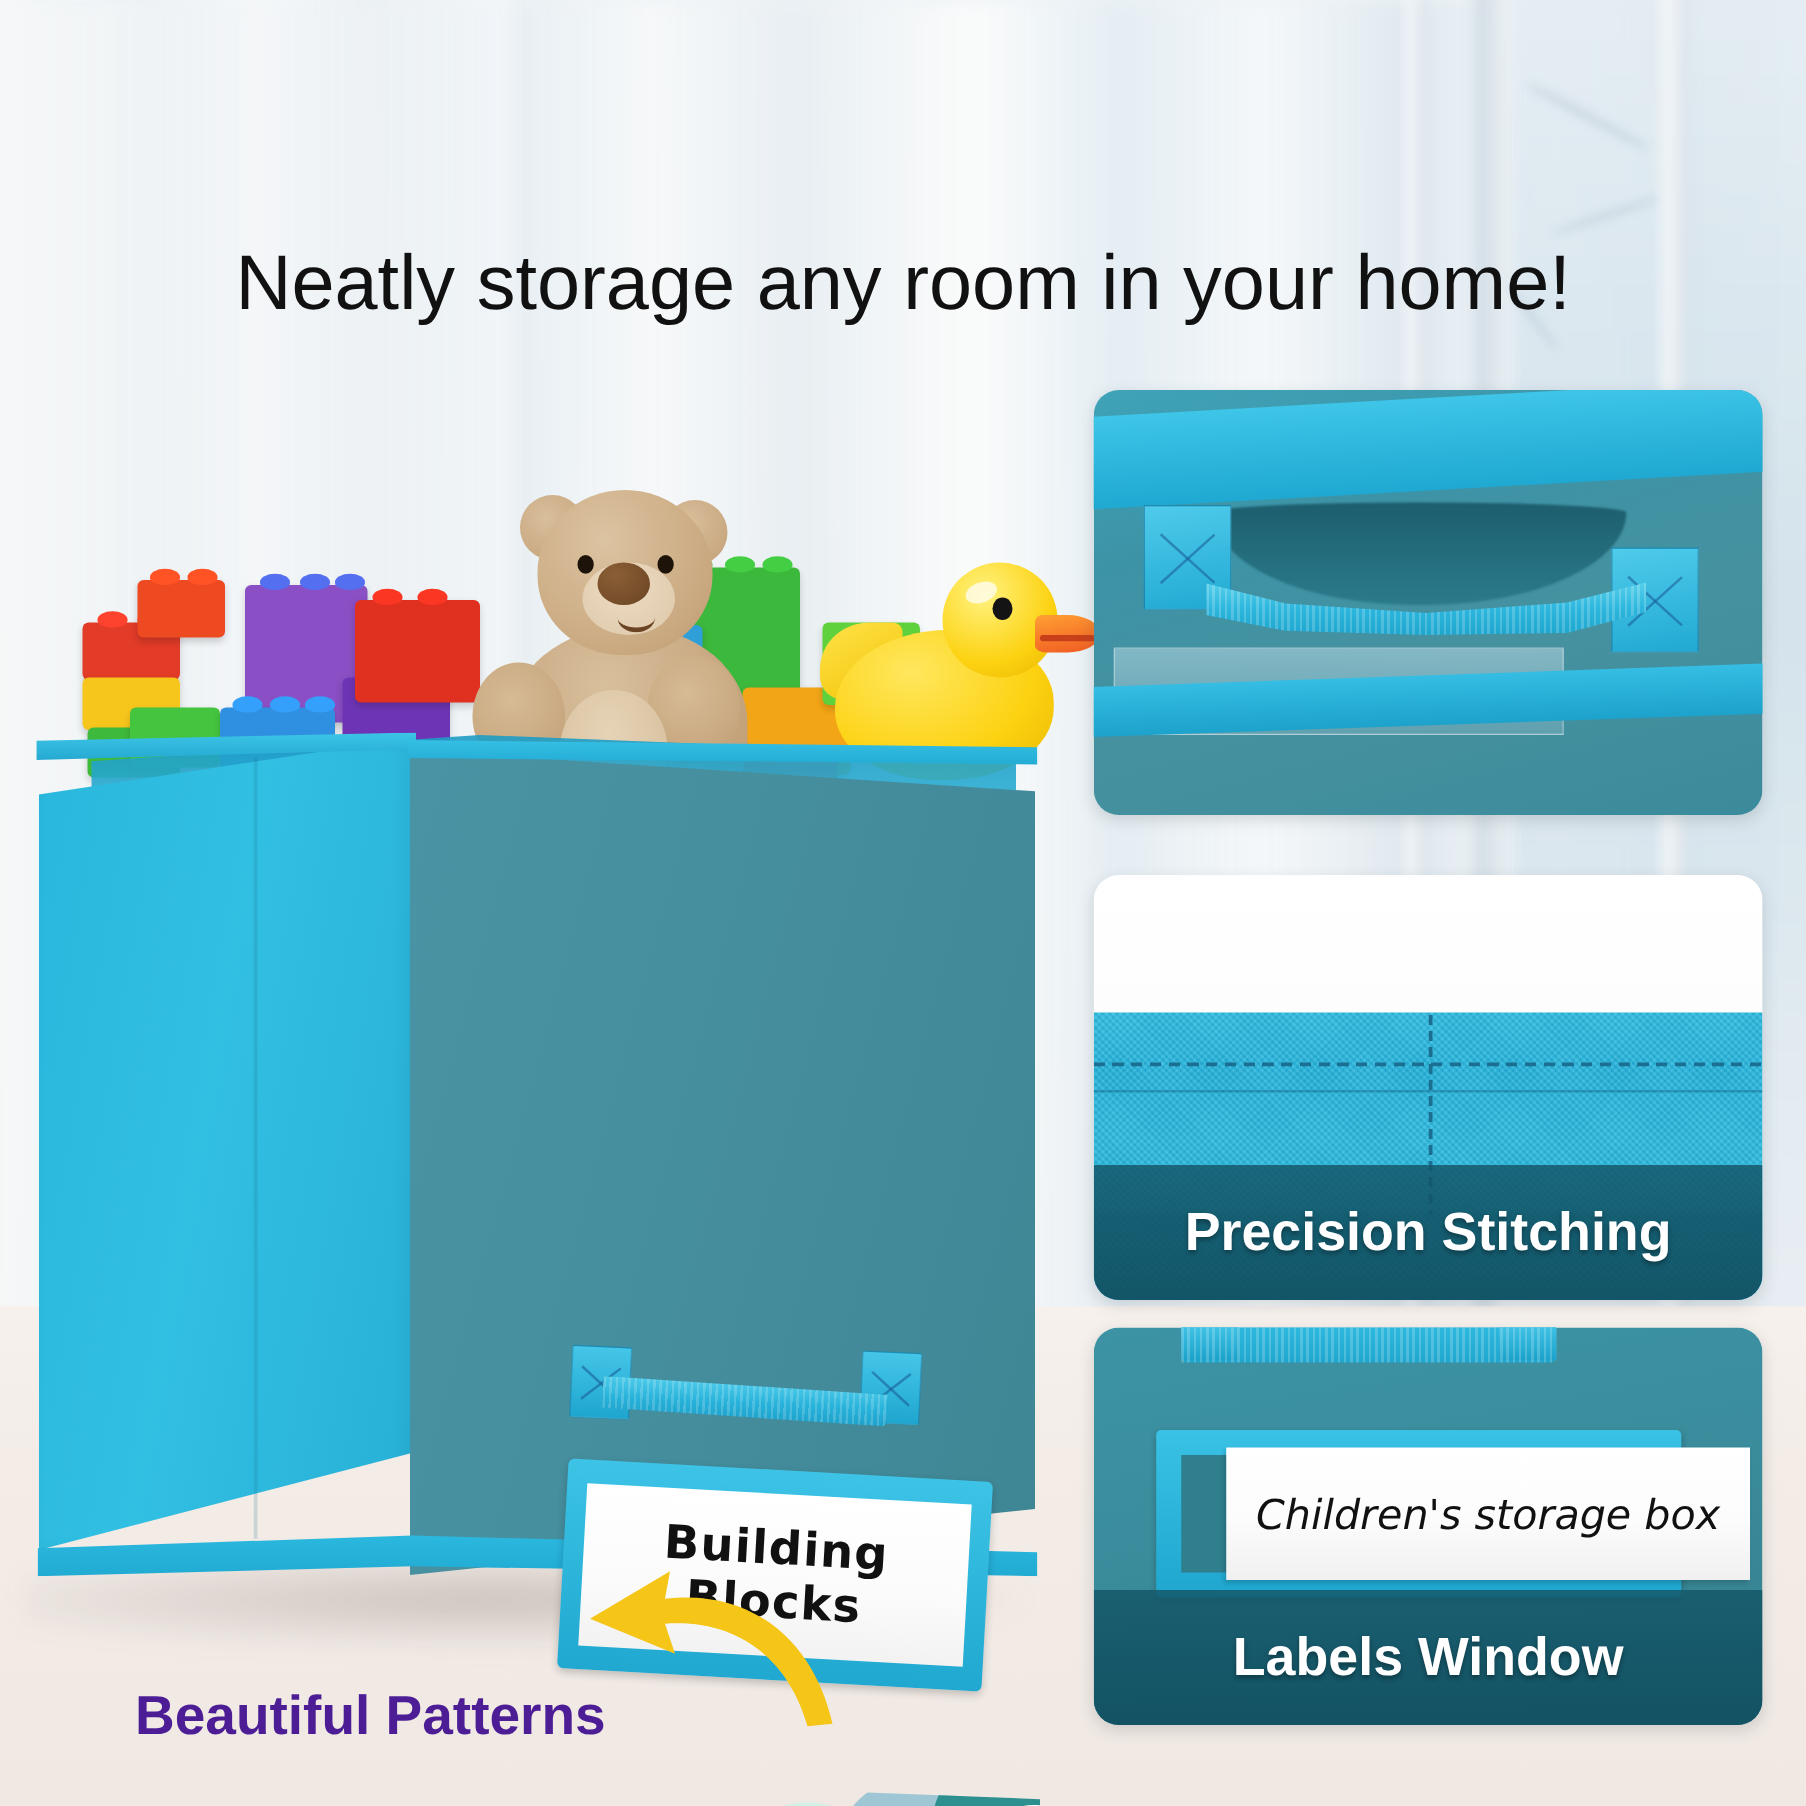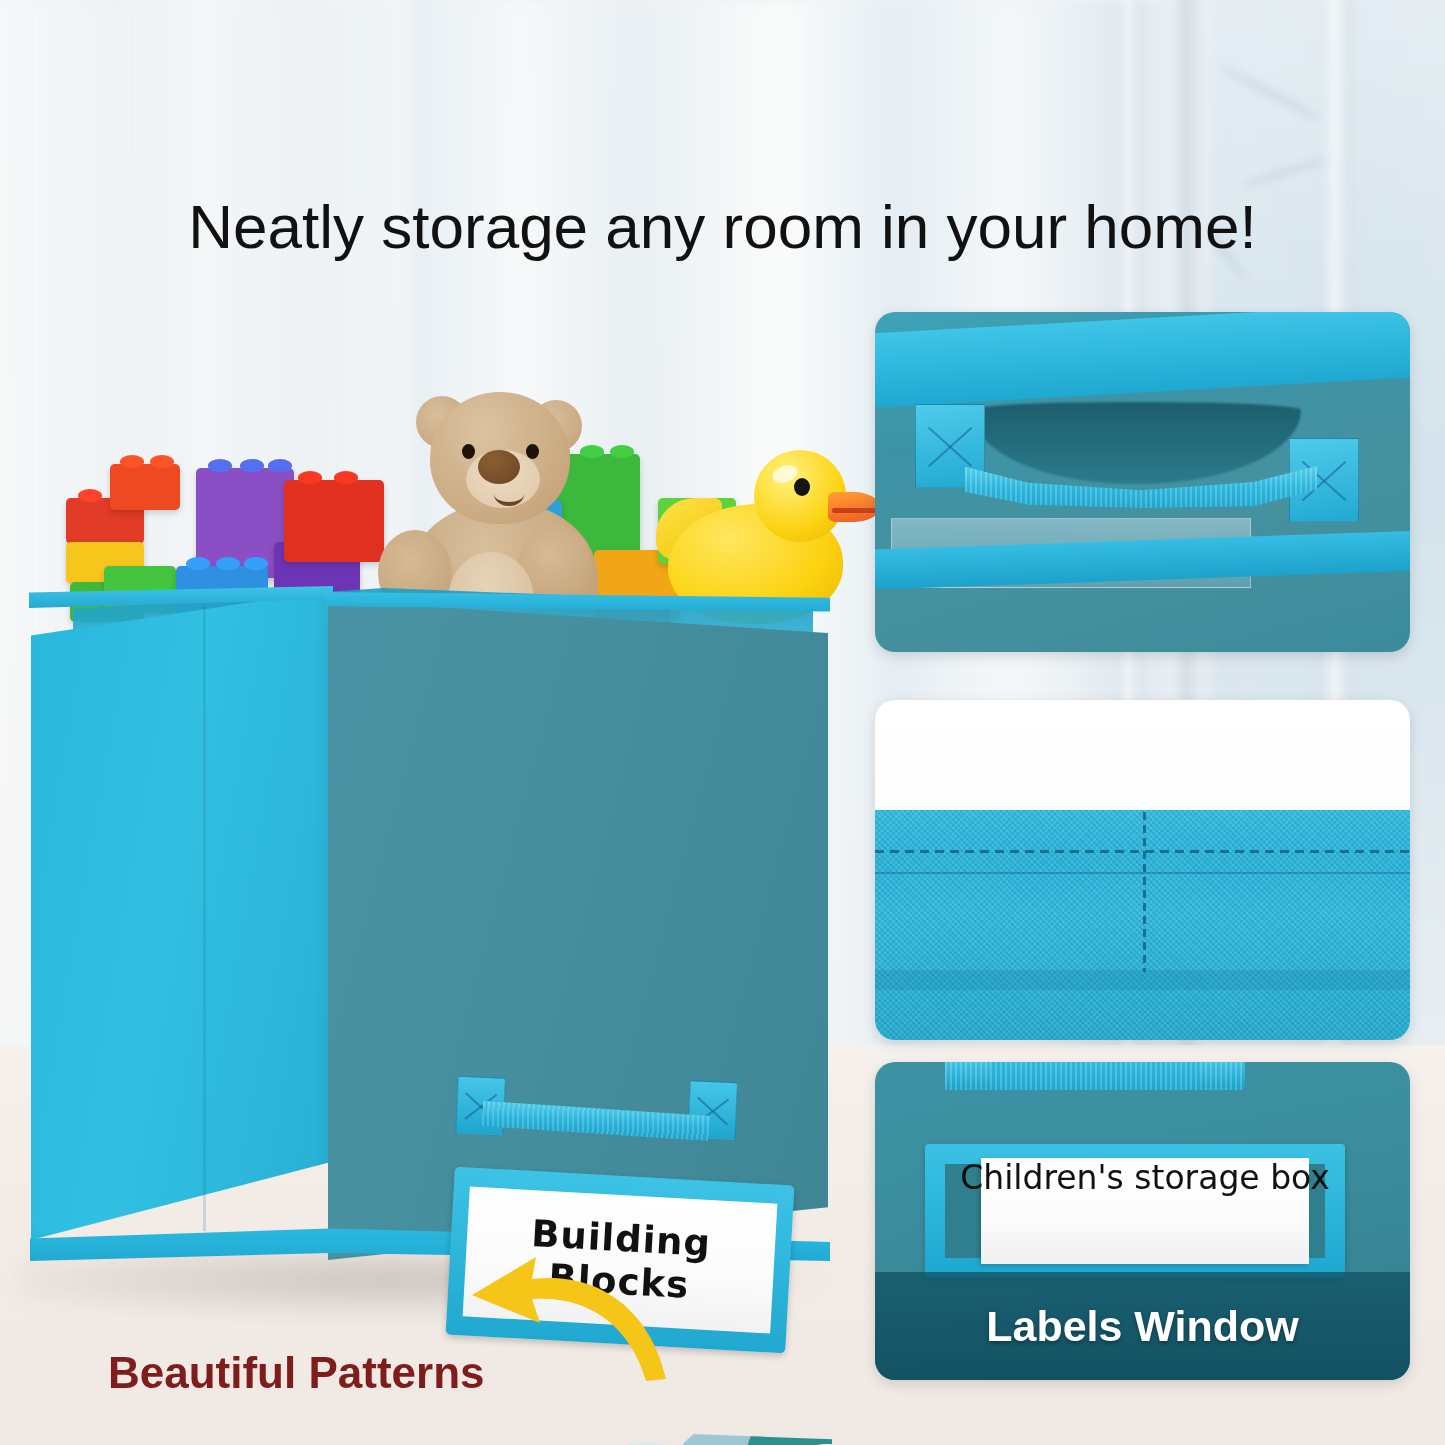--- a/index.html
+++ b/index.html
@@ -287,21 +287,21 @@
     overflow:hidden;
   }
   .scal{
     position:absolute; border-radius:50% 50% 46% 46%;
   }
 
   
   .arrow-wrap{ position:absolute; left:470px; top:1255px; width:200px; height:130px; }
   .cap-beautiful{
     position:absolute; left:108px; top:1348px;
-    font-size:44px; font-weight:bold; color:#7f1d1d;
+    font-size:44px; font-weight:bold; color:#4c1d95;
     font-family:"Liberation Sans", sans-serif;
   }
 
   
   .panel{
     position:absolute; left:875px; width:535px; height:340px;
     border-radius:20px; overflow:hidden;
     box-shadow:0 4px 12px rgba(60,70,80,.18);
   }
   .panel.p1{ top:312px; }
@@ -427,25 +427,26 @@
     background:linear-gradient(180deg,#3ac2e5,#1fa6cf);
     border-radius:4px;
     box-shadow:0 3px 6px rgba(0,0,0,.22);
   }
   .p3-win .slot{
     position:absolute; left:20px; top:20px; right:20px; bottom:20px;
     background:#2f7f8e;
     overflow:hidden;
   }
   .p3-card{
-    position:absolute; left:106px; top:96px; width:328px; height:106px;
+    position:absolute; left:106px; top:96px; width:419px; height:106px;
     background:linear-gradient(180deg,#ffffff 0%,#fcfcfc 55%,#f0f0f0 100%);
     box-shadow:-2px 2px 4px rgba(0,0,0,.18);
-    display:flex; align-items:flex-start; justify-content:center;
+    display:flex; align-items:center; justify-content:center;
     z-index:3;
+    font-style:italic;
   }
   .p3-card span{
     color:#111111; font-size:33px;
     font-family:"DejaVu Sans", sans-serif;
     white-space:nowrap;
   }
 </style>
 </head>
 <body>
 
@@ -594,20 +595,23 @@
     </div>
   </div>
 
   <div class="panel p2">
     <div class="p2-white"></div>
     <div class="p2-fab"></div>
     <div class="p2-hline"></div>
     <div class="p2-hstitch"></div>
     <div class="p2-vstitch"></div>
     <div class="p2-bottomband"></div>
+    <div class="cap-band">
+      <span>Precision Stitching</span>
+    </div>
   </div>
 
   <div class="panel p3">
     <div class="p3-bg"></div>
     <div class="p3-handle">
       <div class="tb l"></div>
       <div class="tb r"></div>
     </div>
     <div class="p3-win">
       <div class="slot"></div>

